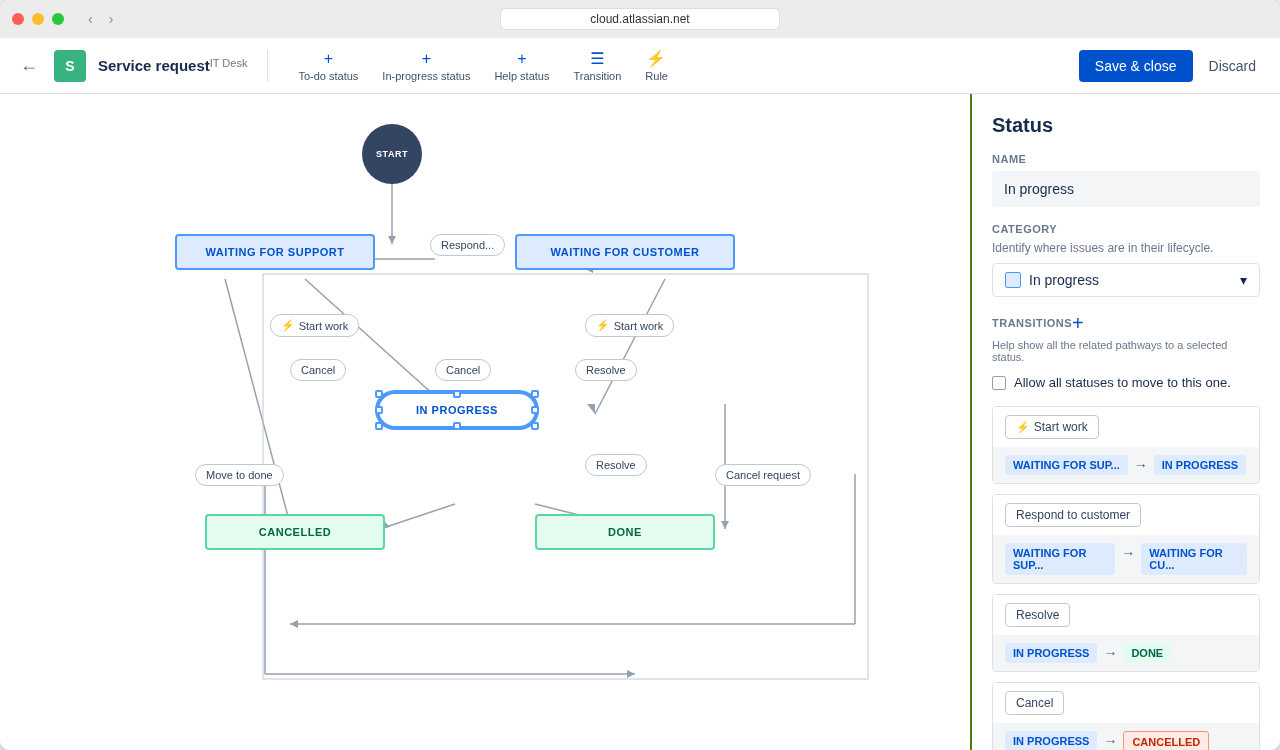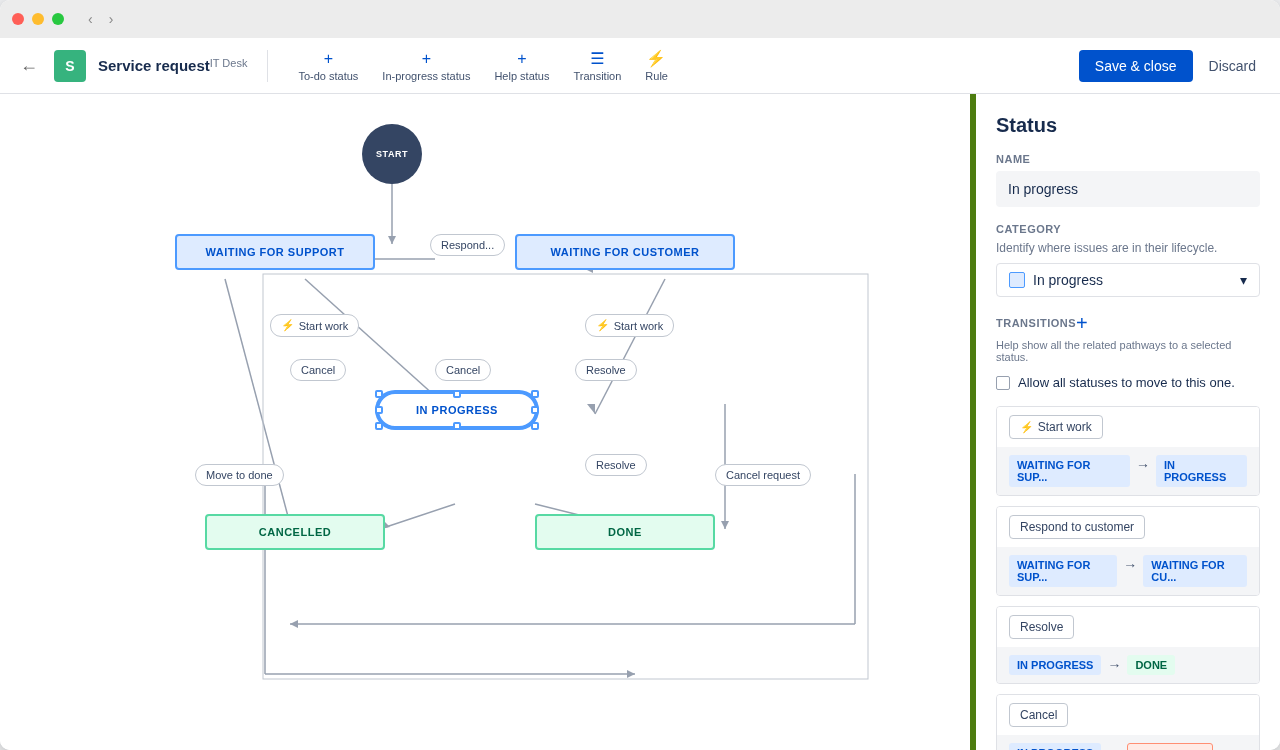--- a/index.html
+++ b/index.html
@@ -58,21 +58,21 @@
     .status-done { background: #e3fcef; border-color: #57d9a3; color: #006644; top: 400px; left: 440px; width: 180px; justify-content: center; }
 
     
     .trans-box { position: absolute; background: white; border: 1px solid #c1c7d0; border-radius: 11px; padding: 4px 10px; font-size: 11px; color: #344563; display: flex; align-items: center; gap: 4px; cursor: pointer; }
     .trans-bolt { color: #ff991f; font-size: 11px; }
 
     
     .handle { position: absolute; width: 8px; height: 8px; background: white; border: 2px solid #4c9aff; border-radius: 2px; }
 
     
-    .right-panel { width: 310px; background: #fff; border-left: 6px solid #4d7c0f; overflow-y: auto; padding: 20px; }
+    .right-panel { width: 310px; background: #fff; border-left: 2px solid #4d7c0f; overflow-y: auto; padding: 20px; }
     .panel-title { font-size: 20px; font-weight: 600; color: #172b4d; margin-bottom: 16px; }
     .field-label { font-size: 11px; font-weight: 700; color: #6b778c; letter-spacing: 0.5px; text-transform: uppercase; margin-bottom: 6px; }
     .field-value { background: #f4f5f7; border-radius: 4px; padding: 10px 12px; font-size: 14px; color: #172b4d; margin-bottom: 16px; }
     .field-hint { font-size: 12px; color: #6b778c; margin-bottom: 8px; }
     .select-field { background: white; border: 1px solid #dfe1e6; border-radius: 4px; padding: 8px 12px; font-size: 14px; color: #172b4d; display: flex; align-items: center; justify-content: space-between; margin-bottom: 16px; cursor: pointer; }
     .select-color { width: 16px; height: 16px; background: #deebff; border: 1px solid #4c9aff; border-radius: 2px; margin-right: 8px; }
     .select-left { display: flex; align-items: center; }
 
     .transitions-header { display: flex; align-items: center; margin-bottom: 6px; }
     .transitions-title { font-size: 11px; font-weight: 700; color: #6b778c; letter-spacing: 0.5px; text-transform: uppercase; }
@@ -100,20 +100,21 @@
 <div class="window">
 
   <div class="titlebar">
     <div class="tb-btn tb-close"></div>
     <div class="tb-btn tb-min"></div>
     <div class="tb-btn tb-max"></div>
     <div class="tb-nav">
       <button>‹</button>
       <button>›</button>
     </div>
+    <div class="tb-url">cloud.atlassian.net</div>
   </div>
 
   <div class="app">
 
     <div class="header">
       <button class="back-btn">←</button>
       <div class="project-icon">S</div>
       <div class="project-info">
         <span class="project-name">Service request</span>
         <span class="project-sub">IT Desk</span>

